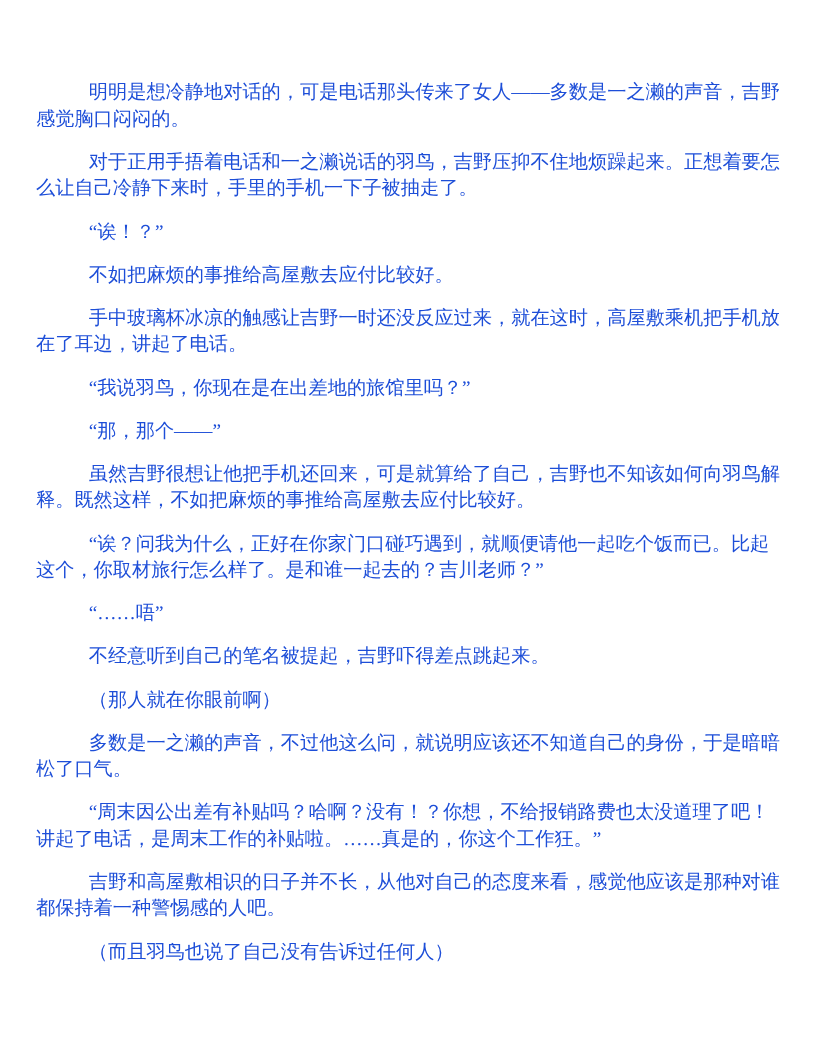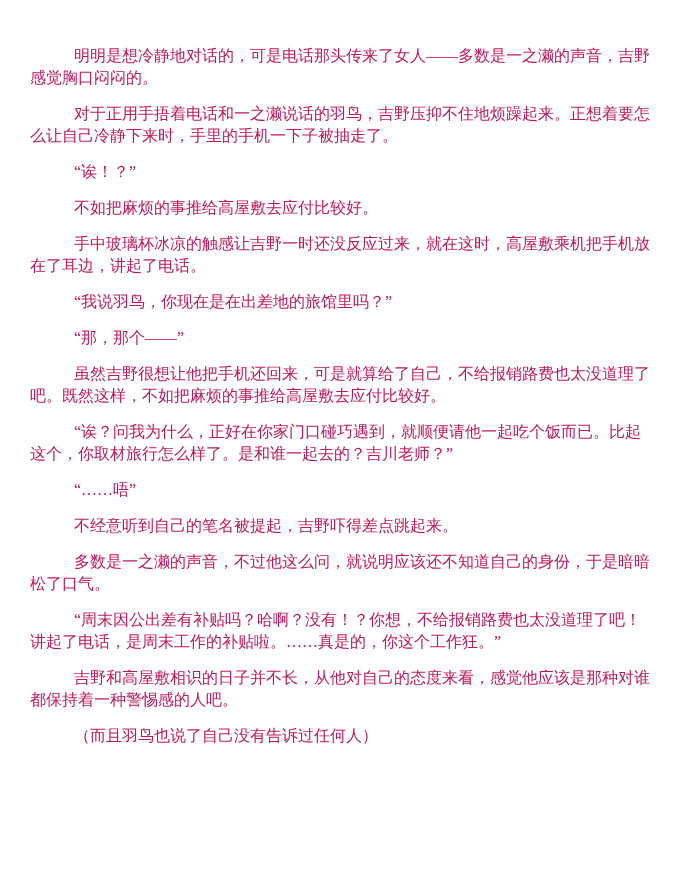--- a/index.html
+++ b/index.html
@@ -5,23 +5,23 @@
   html, body {
     margin: 0;
     padding: 0;
     background: #ffffff;
   }
   .page {
     position: relative;
     width: 680px;
     height: 880px;
     box-sizing: border-box;
-    padding: 45px 30px 0 30px;
+    padding: 67px 30px 0 30px;
     background: #ffffff;
-    color: #be185d;
+    color: #1d4ed8;
     font-family: "Liberation Serif", "DejaVu Serif", serif;
     font-size: 16px;
     line-height: 22px;
     overflow: hidden;
   }
   .page p {
     margin: 0 0 14px 0;
     text-indent: 44px;
     text-align: left;
     word-break: break-all;
@@ -31,21 +31,22 @@
 <body>
 
 <div class="page">
   <p>明明是想冷静地对话的，可是电话那头传来了女人——多数是一之濑的声音，吉野感觉胸口闷闷的。</p>
   <p>对于正用手捂着电话和一之濑说话的羽鸟，吉野压抑不住地烦躁起来。正想着要怎么让自己冷静下来时，手里的手机一下子被抽走了。</p>
   <p>“诶！？”</p>
   <p>不如把麻烦的事推给高屋敷去应付比较好。</p>
   <p>手中玻璃杯冰凉的触感让吉野一时还没反应过来，就在这时，高屋敷乘机把手机放在了耳边，讲起了电话。</p>
   <p>“我说羽鸟，你现在是在出差地的旅馆里吗？”</p>
   <p>“那，那个——”</p>
-  <p>虽然吉野很想让他把手机还回来，可是就算给了自己，不给报销路费也太没道理了吧。既然这样，不如把麻烦的事推给高屋敷去应付比较好。</p>
+  <p>虽然吉野很想让他把手机还回来，可是就算给了自己，吉野也不知该如何向羽鸟解释。既然这样，不如把麻烦的事推给高屋敷去应付比较好。</p>
   <p>“诶？问我为什么，正好在你家门口碰巧遇到，就顺便请他一起吃个饭而已。比起这个，你取材旅行怎么样了。是和谁一起去的？吉川老师？”</p>
   <p>“……唔”</p>
   <p>不经意听到自己的笔名被提起，吉野吓得差点跳起来。</p>
+  <p>（那人就在你眼前啊）</p>
   <p>多数是一之濑的声音，不过他这么问，就说明应该还不知道自己的身份，于是暗暗松了口气。</p>
   <p>“周末因公出差有补贴吗？哈啊？没有！？你想，不给报销路费也太没道理了吧！讲起了电话，是周末工作的补贴啦。……真是的，你这个工作狂。”</p>
   <p>吉野和高屋敷相识的日子并不长，从他对自己的态度来看，感觉他应该是那种对谁都保持着一种警惕感的人吧。</p>
   <p>（而且羽鸟也说了自己没有告诉过任何人）</p>
 </div>
 
 </body></html>

